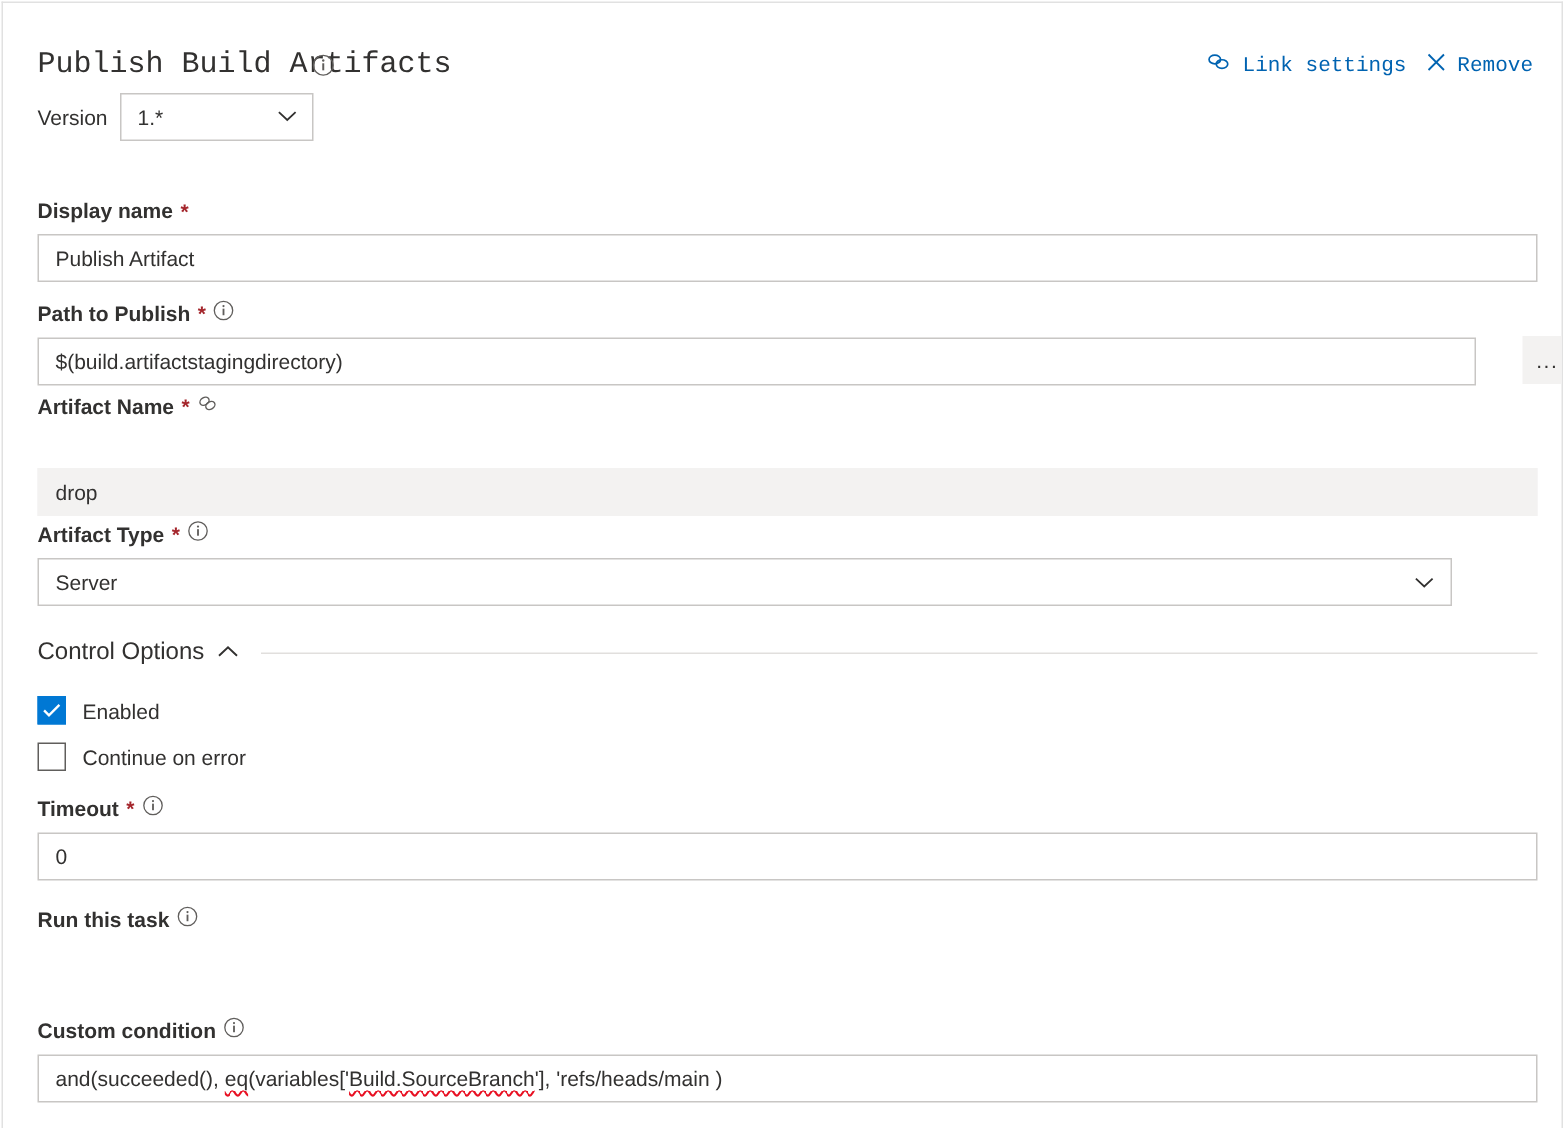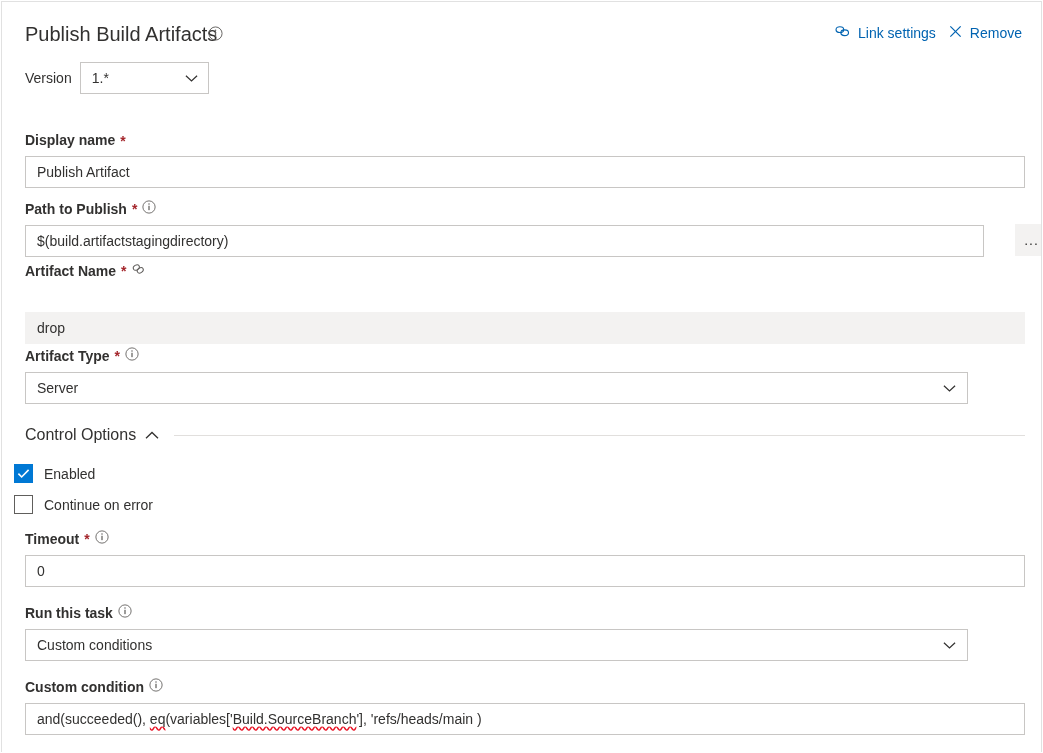--- a/index.html
+++ b/index.html
@@ -21,23 +21,24 @@
     border-left: 1px solid #e1e1e1;
     border-right: 1px solid #e1e1e1;
     border-top: 1px solid #e1e1e1;
     background: #ffffff;
     overflow: hidden;
   }
 
   
   .header-row {
     position: absolute;
-    left: 0; top: 18px;
+    left: 0; top: 28px;
     width: 100%;
     height: 32px;
+    font-family: Liberation Mono, monospace;
   }
   .task-title {
     position: absolute;
     left: 23px; top: 0;
     font-size: 20px;
     font-weight: 400;
     color: #323130;
     line-height: 28px;
     white-space: nowrap;
   }
@@ -190,21 +191,21 @@
   .section-rule {
     flex: 1;
     height: 1px;
     background: #e1dfdd;
     margin-left: 6px;
   }
 
   
   .checkrow {
     position: absolute;
-    left: 12px;
+    left: 23px;
     display: flex;
     align-items: center;
     gap: 11px;
     cursor: pointer;
   }
   .cbox {
     width: 19px; height: 19px;
     border: 1px solid #605e5c;
     background: #ffffff;
     display: flex;
@@ -396,28 +397,20 @@
     <div class="field-label">
       <span>Run this task</span>
       <span class="info-ico">
         <svg width="14" height="14" viewBox="0 0 16 16" aria-hidden="true">
           <circle cx="8" cy="8" r="7" fill="none" stroke="#605e5c" stroke-width="1"></circle>
           <circle cx="8" cy="4.6" r="0.85" fill="#605e5c"></circle>
           <rect x="7.3" y="6.6" width="1.4" height="5" fill="#605e5c"></rect>
         </svg>
       </span>
     </div>
-    <div class="select-box">
-      <span>Custom conditions</span>
-      <span class="chev">
-        <svg width="13" height="9" viewBox="0 0 14 9" aria-hidden="true">
-          <polyline points="1,1.5 7,7.2 13,1.5" fill="none" stroke="#323130" stroke-width="1.3"></polyline>
-        </svg>
-      </span>
-    </div>
   </div>
 
   <div class="field" style="top:676px;">
     <div class="field-label">
       <span>Custom condition</span>
       <span class="info-ico">
         <svg width="14" height="14" viewBox="0 0 16 16" aria-hidden="true">
           <circle cx="8" cy="8" r="7" fill="none" stroke="#605e5c" stroke-width="1"></circle>
           <circle cx="8" cy="4.6" r="0.85" fill="#605e5c"></circle>
           <rect x="7.3" y="6.6" width="1.4" height="5" fill="#605e5c"></rect>

